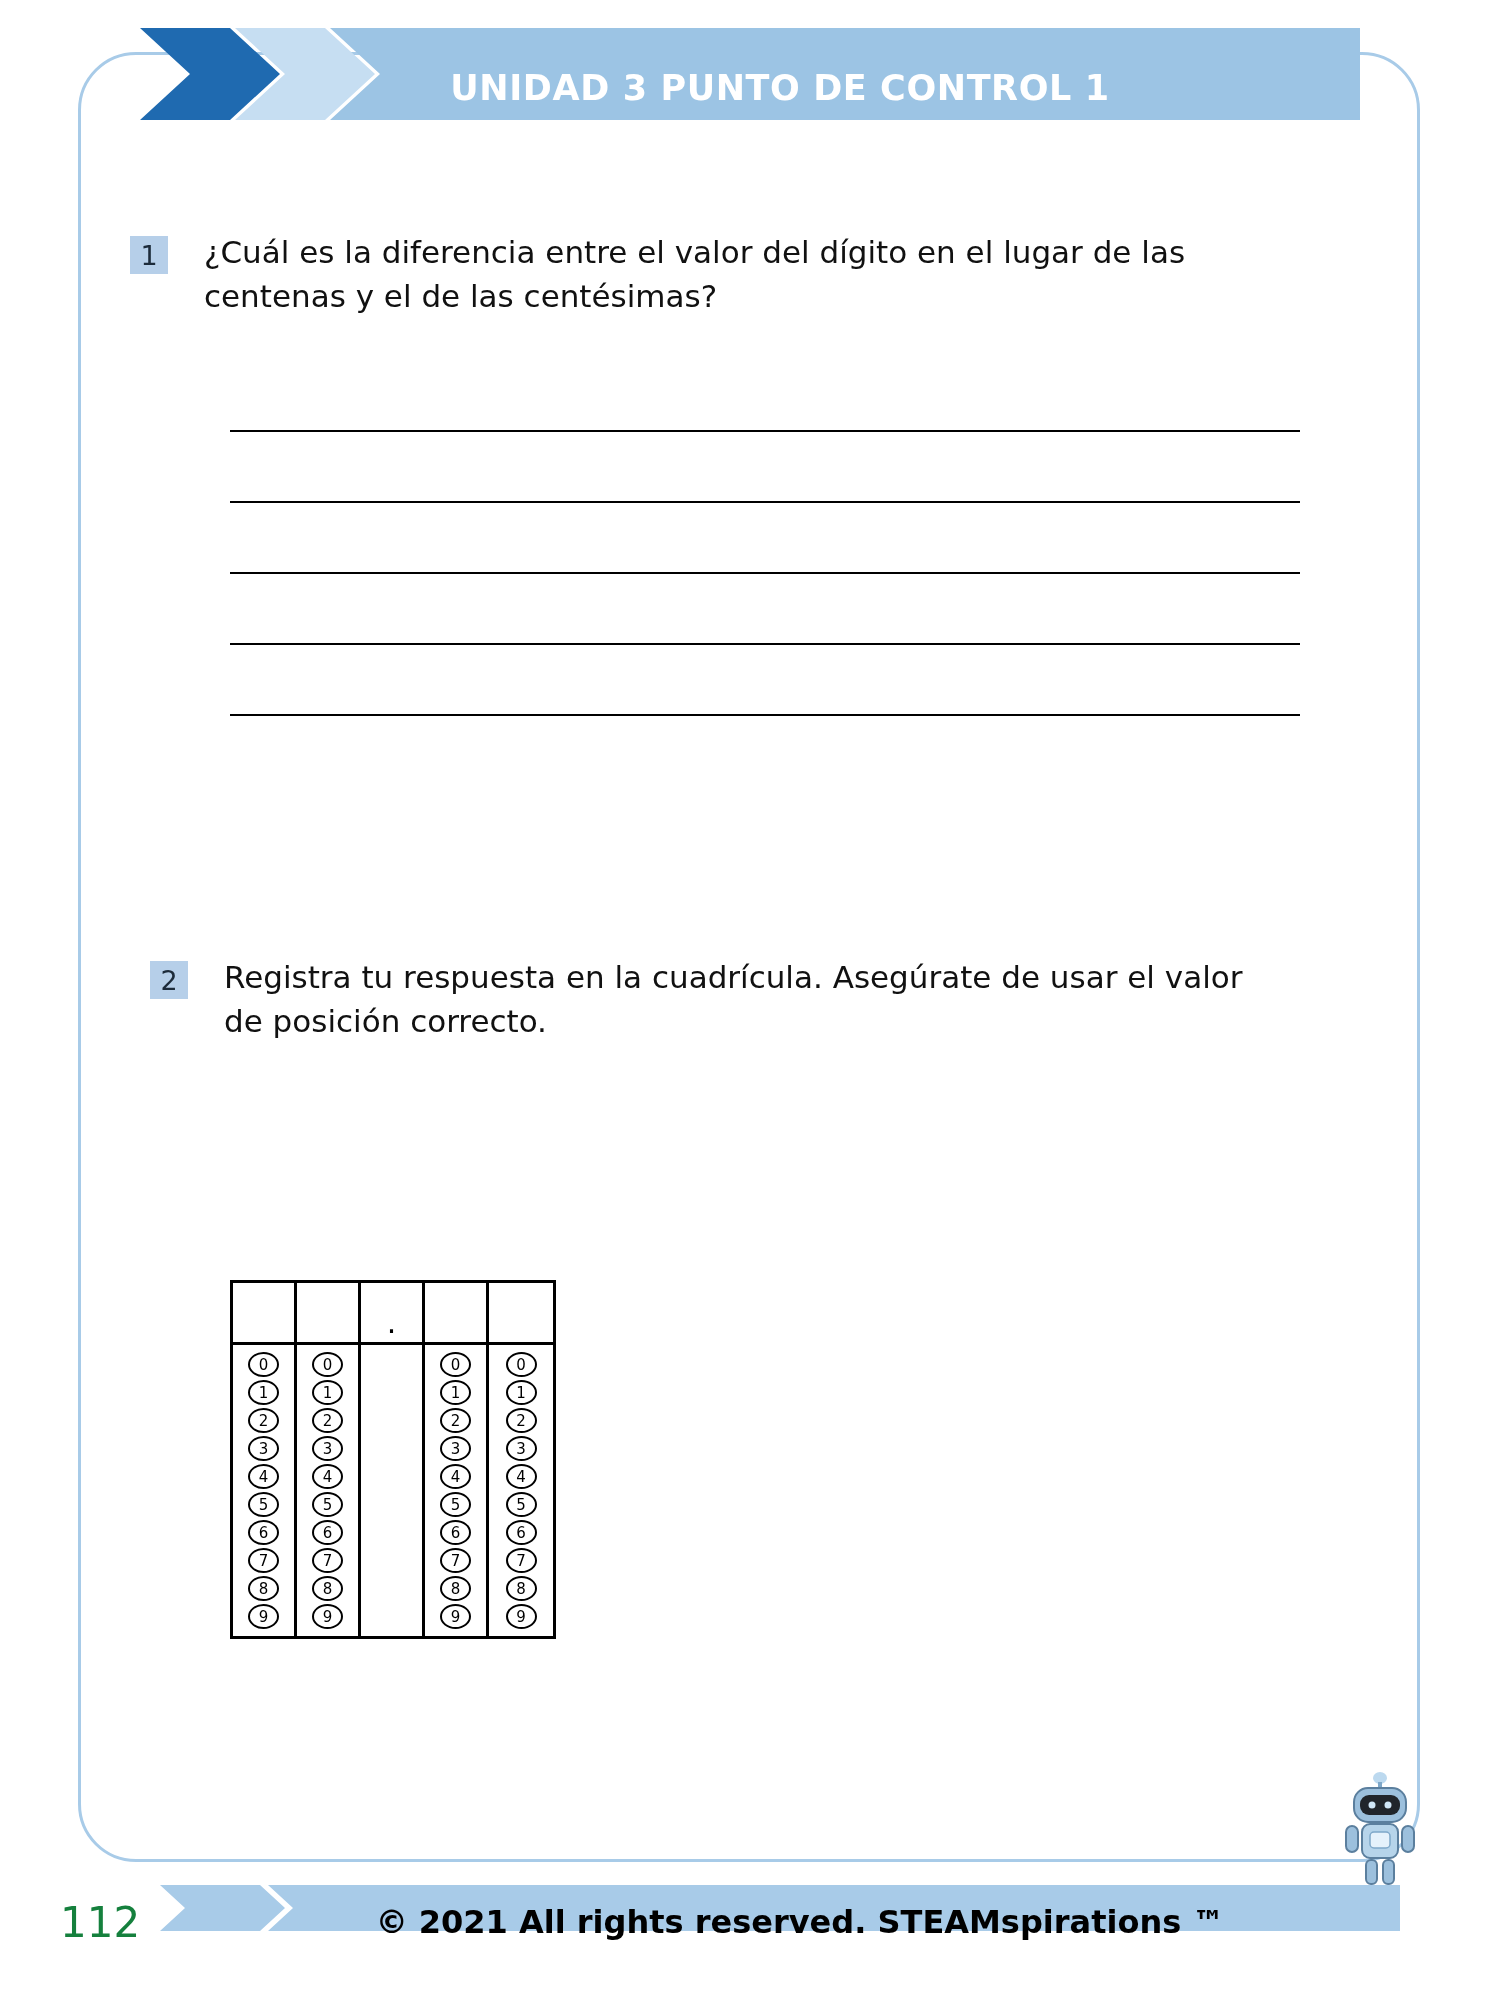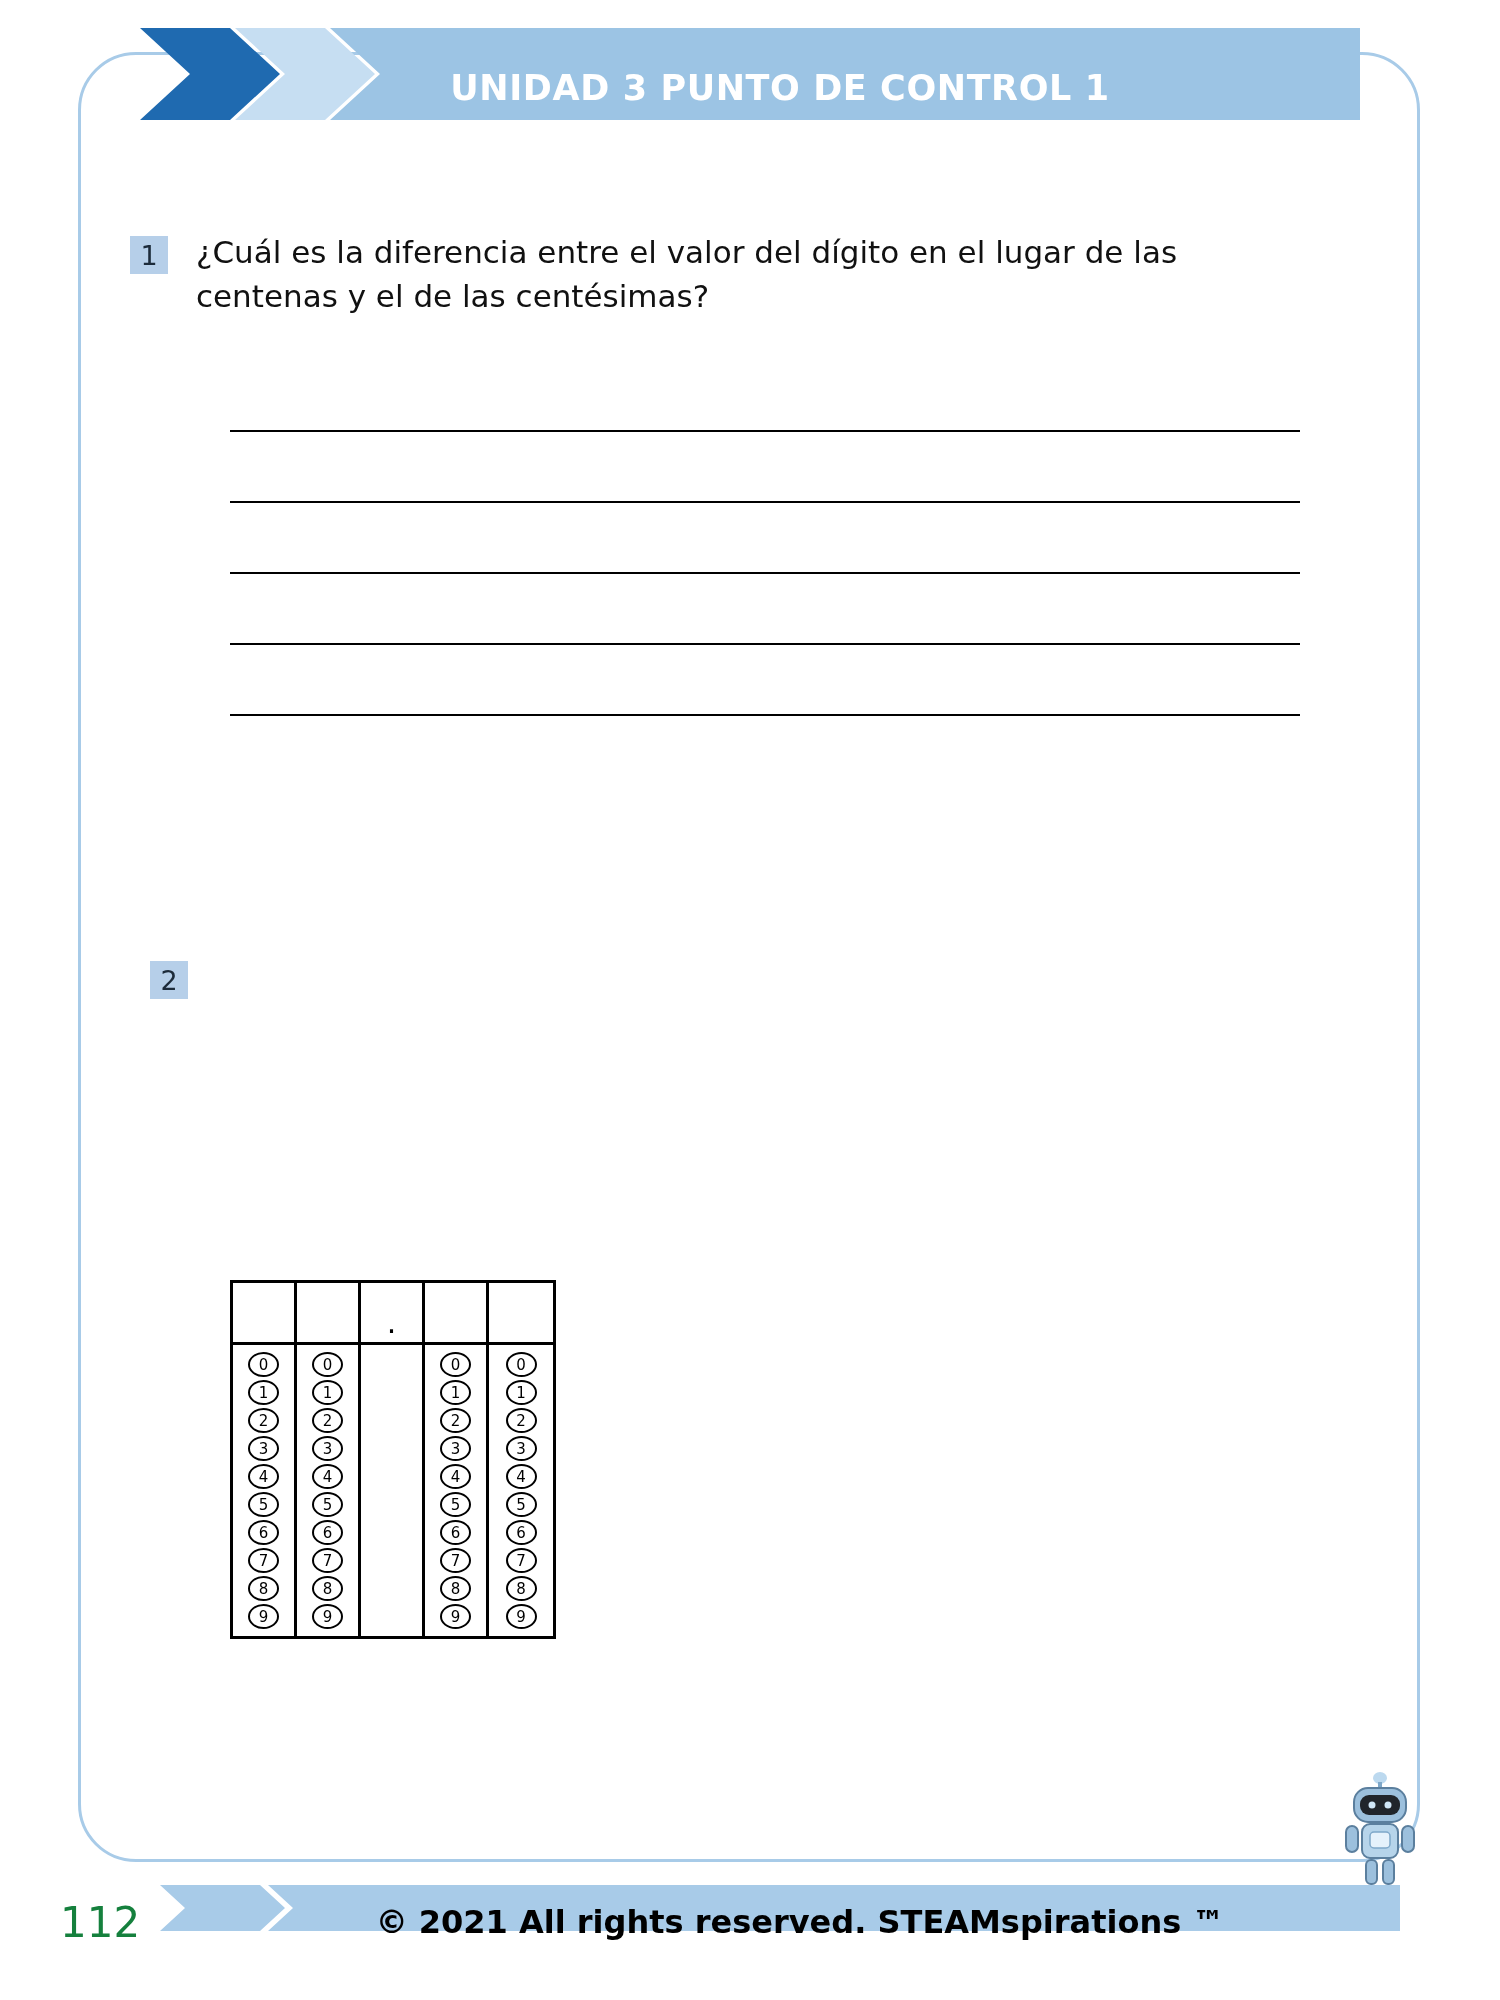--- a/index.html
+++ b/index.html
@@ -67,21 +67,21 @@
     font-size: 27px;
     font-weight: normal;
     display: flex;
     align-items: center;
     justify-content: center;
     flex: 0 0 auto;
     margin-top: 6px;
     font-family: "DejaVu Sans", sans-serif;
   }
   .q-body {
-    margin-left: 28px;
+    margin-left: 36px;
     font-size: 31px;
     line-height: 1.42;
     color: #111111;
     max-width: 1030px;
   }
   .q-body p { margin: 0; }
   .q-body p + p { margin-top: 40px; }
 
   #question-1 { left: 130px; top: 230px; }
   #question-2 { left: 150px; top: 955px; }
@@ -219,20 +219,21 @@
   <div class="answer-line"></div>
   <div class="answer-line"></div>
   <div class="answer-line"></div>
   <div class="answer-line"></div>
   <div class="answer-line"></div>
 </div>
 
 <div class="question" id="question-2">
   <div class="q-number">2</div>
   <div class="q-body">
+    <p>Registra tu respuesta en la cuadrícula. Asegúrate de usar el valor de posición correcto.</p>
   </div>
 </div>
 
 <div class="bubble-grid">
 
   <div class="grid-col">
     <div class="col-head blank"></div>
     <div class="col-body">
       <div class="bubble">0</div>
       <div class="bubble">1</div>

